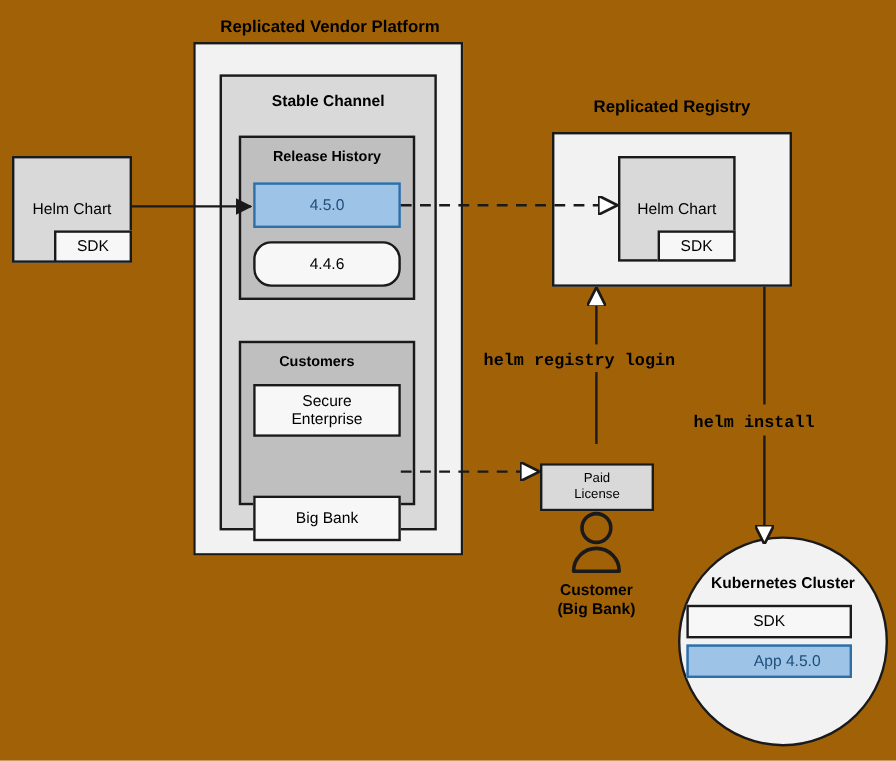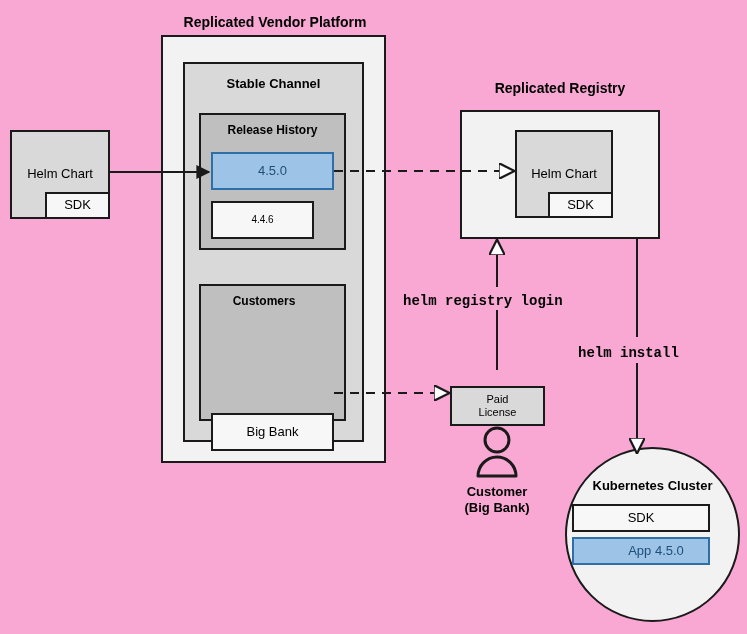--- a/index.html
+++ b/index.html
@@ -7,21 +7,21 @@
     padding: 0;
     background: #ffffff;
   }
   body {
     font-family: "Liberation Sans", sans-serif;
   }
   #canvas {
     position: relative;
     width: 747px;
     height: 634px;
-    background: #f9a8d4;
+    background: #a16207;
     overflow: hidden;
   }
   .box {
     position: absolute;
     box-sizing: border-box;
     border: 2px solid #1a1a1a;
     display: flex;
     align-items: center;
     justify-content: center;
     text-align: center;
@@ -85,26 +85,28 @@
   <div class="box fill-mid" style="left:183px; top:62px; width:181px; height:380px; display:block;"></div>
 
   <div class="title-label" style="left:183px; top:76px; width:181px; font-size:13px;">Stable Channel</div>
 
   <div class="box fill-dark" style="left:199px; top:113px; width:147px; height:137px; display:block;"></div>
 
   <div class="title-label" style="left:199px; top:123px; width:147px; font-size:12px;">Release History</div>
 
   <div class="box fill-blue" style="left:211px; top:152px; width:123px; height:38px; font-size:13px;">4.5.0</div>
 
-  <div class="box fill-white" style="left:211px; top:201px; width:103px; height:38px; font-size:10px;">4.4.6</div>
+  <div class="box fill-white" style="left:211px; top:201px; width:123px; height:38px; font-size:13px;border-radius:15px;">4.4.6</div>
 
   <div class="box fill-dark" style="left:199px; top:284px; width:147px; height:137px; display:block;"></div>
 
   <div class="title-label" style="left:199px; top:294px; width:130px; font-size:12px;">Customers</div>
 
+  <div class="box fill-white" style="left:211px; top:320px; width:123px; height:44px; font-size:13px; white-space:pre-line;">Secure
+Enterprise</div>
 
   <div class="box fill-white" style="left:211px; top:374px; width:123px; height:38px; font-size:13px;margin-top:39px;">Big Bank</div>
 
   <div class="box fill-mid" style="left:10px; top:130px; width:100px; height:89px; font-size:13px; align-items:center;">Helm Chart</div>
 
   <div class="box fill-white" style="left:45px; top:192px; width:65px; height:27px; font-size:13px;">SDK</div>
 
   <div class="box fill-lightest" style="left:460px; top:110px; width:200px; height:129px; display:block;"></div>
 
   <div class="box fill-mid" style="left:515px; top:130px; width:98px; height:88px; font-size:13px;">Helm Chart</div>

